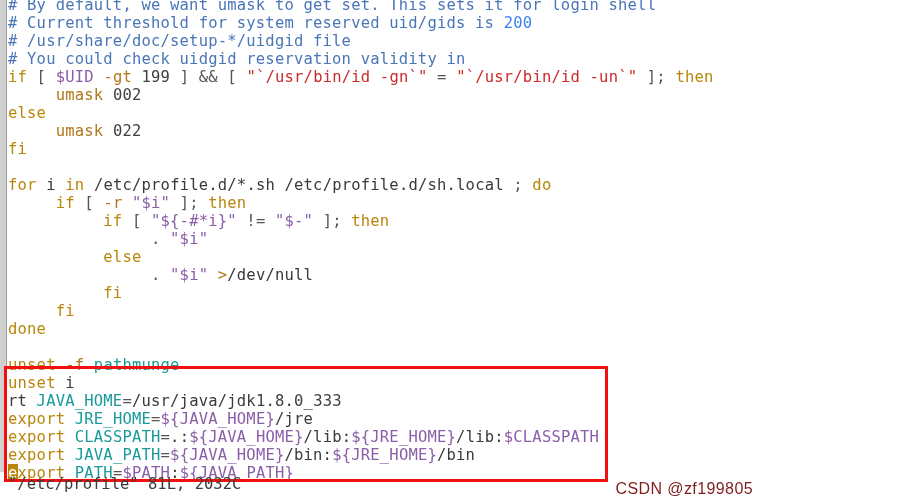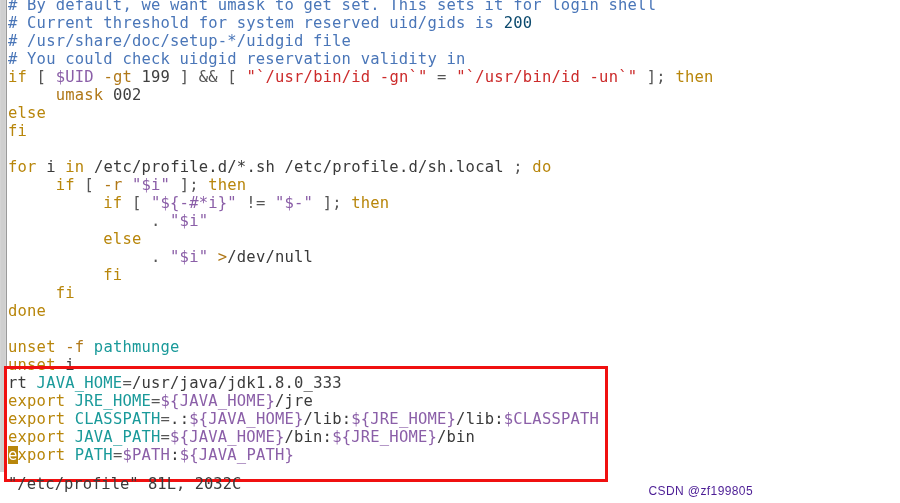--- a/index.html
+++ b/index.html
@@ -44,21 +44,21 @@
   }
   .line {
     height: 18px;
     line-height: 18px;
     font-size: 15.5px;
     white-space: pre;
     letter-spacing: 0.2px;
   }
   
   .c-comment   { color: #4a76b8; }
-  .c-comnum    { color: #0c4a6e; }
+  .c-comnum    { color: #3b82f6; }
   .c-kw        { color: #b8860b; }
   .c-kw2       { color: #b07818; }
   .c-var       { color: #8b5fa8; margin-top: 6px; }
   .c-num       { color: #404040; }
   .c-str       { color: #cc2b2b; }
   .c-plain     { color: #3a3a3a; }
   .c-ident     { color: #1a9a9a; }
   .c-punct     { color: #555555; }
 
   .cursor {
@@ -84,42 +84,43 @@
     font-size: 15.5px;
     line-height: 18px;
     color: #3a3a3a;
     white-space: pre;
   }
   #watermark {
     position: absolute;
     right: 12px;
     bottom: 5px;
     font-family: "Liberation Sans", sans-serif;
-    font-size: 12px;
-    color: #4c1d95;
+    font-size: 16px;
+    color: #7f1d1d;
     letter-spacing: 0.4px;
   }
 </style>
 </head>
 <body>
 
 <div id="screen">
 
   <div id="scrollbar">
     <div id="scrollbar-thumb"></div>
   </div>
 
   <div id="editor">
       <div class="line"><span class="c-comment"># By default, we want umask to get set. This sets it for login shell</span></div>
       <div class="line"><span class="c-comment"># Current threshold for system reserved uid/gids is </span><span class="c-comnum">200</span></div>
       <div class="line"><span class="c-comment"># /usr/share/doc/setup-*/uidgid file</span></div>
       <div class="line"><span class="c-comment"># You could check uidgid reservation validity in</span></div>
       <div class="line"><span class="c-kw">if</span><span class="c-punct"> [ </span><span class="c-var">$UID</span> <span class="c-kw2">-gt</span> <span class="c-num">199</span><span class="c-punct"> ] &amp;&amp; [ </span><span class="c-str">"`/usr/bin/id -gn`"</span><span class="c-punct"> = </span><span class="c-str">"`/usr/bin/id -un`"</span><span class="c-punct"> ]; </span><span class="c-kw">then</span></div>
       <div class="line">     <span class="c-kw2">umask</span> <span class="c-num">002</span></div>
       <div class="line"><span class="c-kw">else</span></div>
+      <div class="line">     <span class="c-kw2">umask</span> <span class="c-num">022</span></div>
       <div class="line"><span class="c-kw">fi</span></div>
       <div class="line">&nbsp;</div>
       <div class="line"><span class="c-kw">for</span> <span class="c-plain">i</span> <span class="c-kw">in</span> <span class="c-plain">/etc/profile.d/*.sh /etc/profile.d/sh.local</span><span class="c-punct"> ; </span><span class="c-kw">do</span></div>
       <div class="line">     <span class="c-kw">if</span><span class="c-punct"> [ </span><span class="c-kw2">-r</span> <span class="c-var">"$i"</span><span class="c-punct"> ]; </span><span class="c-kw">then</span></div>
       <div class="line">          <span class="c-kw">if</span><span class="c-punct"> [ </span><span class="c-var">"${-#*i}"</span><span class="c-punct"> != </span><span class="c-var">"$-"</span><span class="c-punct"> ]; </span><span class="c-kw">then</span></div>
       <div class="line">               <span class="c-punct">. </span><span class="c-var">"$i"</span></div>
       <div class="line">          <span class="c-kw">else</span></div>
       <div class="line">               <span class="c-punct">. </span><span class="c-var">"$i"</span> <span class="c-kw2">&gt;</span><span class="c-plain">/dev/null</span></div>
       <div class="line">          <span class="c-kw">fi</span></div>
       <div class="line">     <span class="c-kw">fi</span></div>

